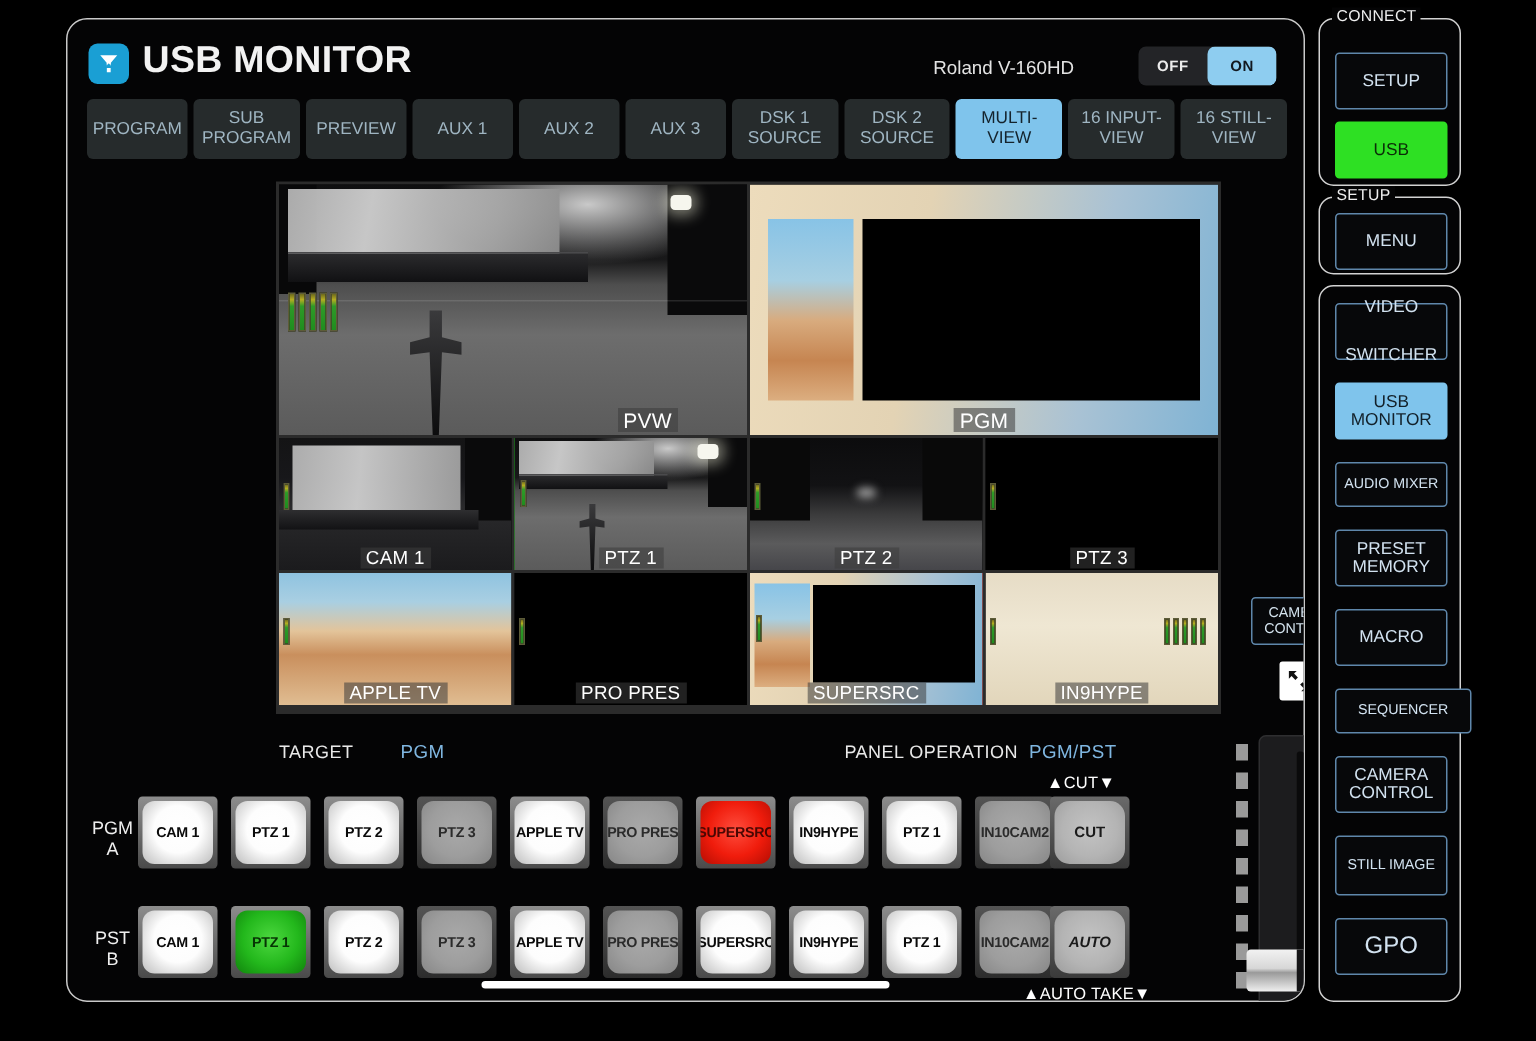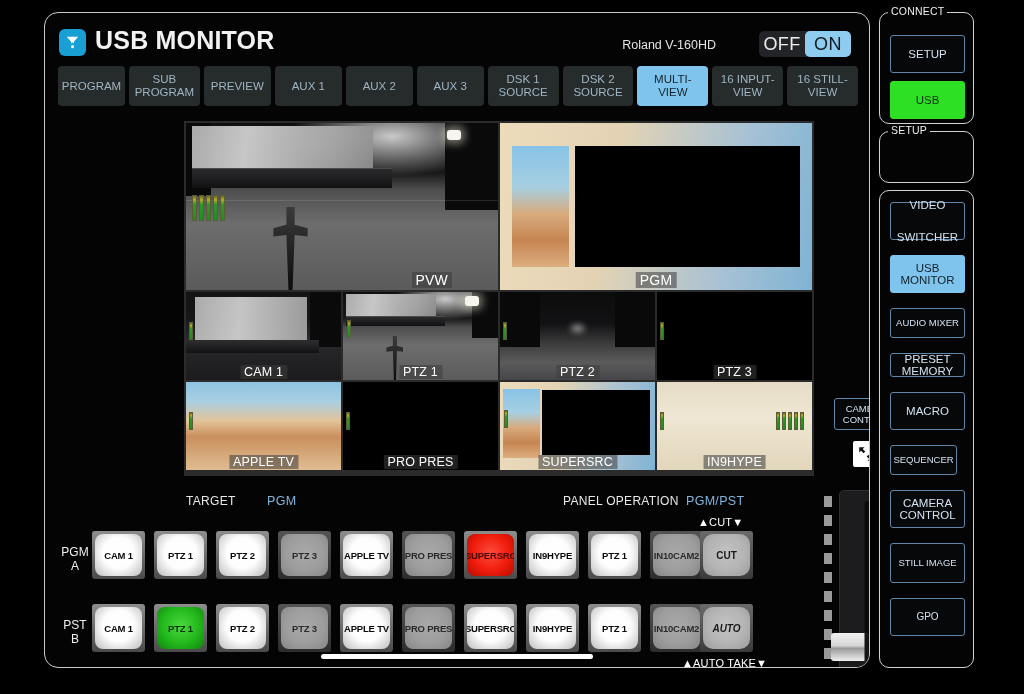--- a/index.html
+++ b/index.html
@@ -37,21 +37,21 @@
     position: absolute; right: 153px; top: 25px;
     font-size: 12.5px; color: #e4e4e4;
   }
   .toggle {
     position: absolute; right: 18px; top: 18px;
     width: 92px; height: 26px; border-radius: 5px;
     background: #232427; display: flex; overflow: hidden;
   }
   .toggle > div {
     flex: 1; display: flex; align-items: center; justify-content: center;
-    font-size: 18px; font-weight: normal; letter-spacing: .4px;
+    font-size: 10px; font-weight: bold; letter-spacing: .4px;
   }
   .tg-off { color: #ececec; }
   .tg-on { color: #12181f; background: #8ecdf0; border-radius: 5px; }
 
   
   .tabs {
     position: absolute; left: 13px; top: 53px;
     width: 800px; height: 40px; display: flex; gap: 4px;
   }
   .tab {
@@ -550,51 +550,56 @@
           <span>SETUP</span>
         </div>
         <div class="rbtn sel-green" style="width: 75px; height: 38px; margin-bottom: 8px; font-size: 11.5px;">
           <span>USB</span>
         </div>
       </div>
   </div>
 
   <div class="panel" style="left:879px; top:131px; width:95px; height:52px;">
     <div class="panel-title">SETUP</div>
+    <div id="setup-btns" style="position:absolute; left:10px; top:10px;">
+        <div class="rbtn" style="width: 75px; height: 38px; margin-bottom: 0px; font-size: 11.5px;">
+          <span>MENU</span>
+        </div>
+      </div>
   </div>
 
   <div class="panel" style="left:879px; top:190px; width:95px; height:478px;">
     <div id="mode-btns" style="position:absolute; left:10px; top:11px;">
         <div class="rbtn" style="width: 75px; height: 38px; margin-bottom: 15px; font-size: 11.5px; gap: 20px;">
           <span>VIDEO</span>
           <span>SWITCHER</span>
         </div>
         <div class="rbtn sel-blue" style="width: 75px; height: 38px; margin-bottom: 15px; font-size: 11.5px;">
           <span>USB</span>
           <span>MONITOR</span>
         </div>
         <div class="rbtn" style="width: 75px; height: 30px; margin-bottom: 15px; font-size: 9.5px;">
           <span>AUDIO MIXER</span>
         </div>
-        <div class="rbtn" style="width: 75px; height: 24px; margin-bottom: 15px; font-size: 11.5px;">
+        <div class="rbtn" style="width: 75px; height: 38px; margin-bottom: 15px; font-size: 11.5px;">
           <span>PRESET</span>
           <span>MEMORY</span>
         </div>
         <div class="rbtn" style="width: 75px; height: 38px; margin-bottom: 15px; font-size: 11.5px;">
           <span>MACRO</span>
         </div>
-        <div class="rbtn" style="width: 67px; height: 30px; margin-bottom: 15px; font-size: 9.5px;">
+        <div class="rbtn" style="width: 91px; height: 30px; margin-bottom: 15px; font-size: 9.5px;">
           <span>SEQUENCER</span>
         </div>
         <div class="rbtn" style="width: 75px; height: 38px; margin-bottom: 15px; font-size: 11.5px;">
           <span>CAMERA</span>
           <span>CONTROL</span>
         </div>
         <div class="rbtn" style="width: 75px; height: 40px; margin-bottom: 15px; font-size: 9.5px;">
           <span>STILL IMAGE</span>
         </div>
-        <div class="rbtn" style="width: 75px; height: 38px; margin-bottom: 15px; font-size: 10px;">
+        <div class="rbtn" style="width: 75px; height: 38px; margin-bottom: 15px; font-size: 16px;">
           <span>GPO</span>
         </div>
       </div>
   </div>
 
 </div>
 
 </body></html>

